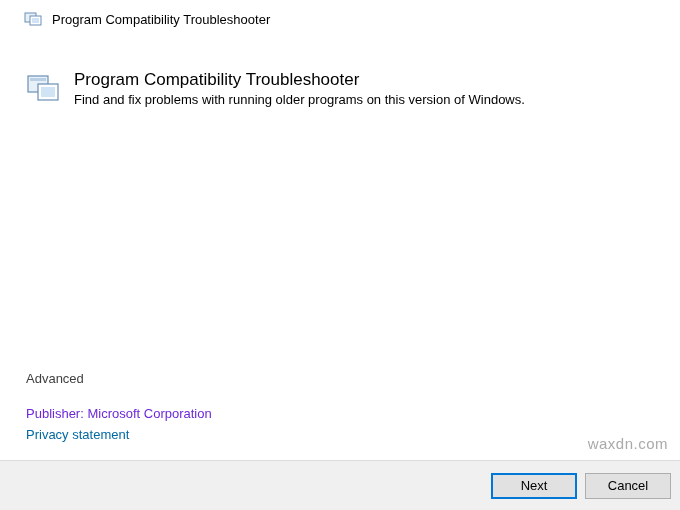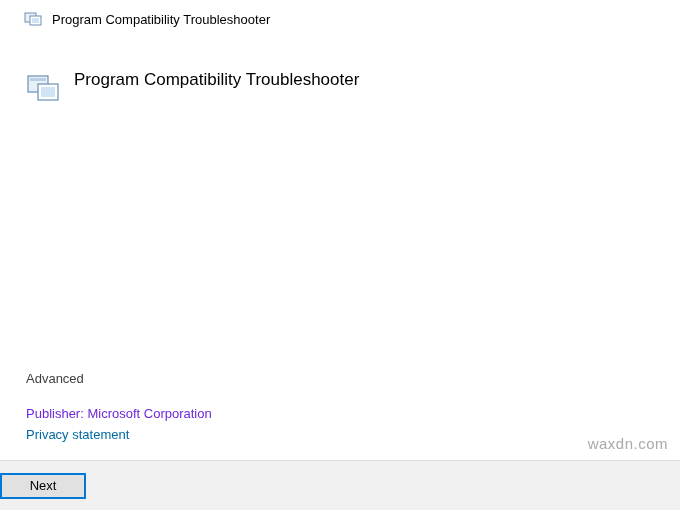--- a/index.html
+++ b/index.html
@@ -89,20 +89,21 @@
     }
     .button-bar {
       position: absolute;
       bottom: 0;
       left: 0;
       right: 0;
       height: 50px;
       background: #f0f0f0;
       border-top: 1px solid #dcdcdc;
       display: flex;
+      justify-content: flex-end;
       align-items: center;
       padding-right: 9px;
       gap: 8px;
     }
     .btn {
       min-width: 86px;
       height: 26px;
       background: #e1e1e1;
       border: 1px solid #adadad;
       font-size: 13px;
@@ -142,29 +143,31 @@
     <span class="troubleshooter-icon">
       <svg viewBox="0 0 38 38">
         <rect x="2" y="6" width="20" height="16" fill="#e8f0f8" stroke="#6a8fb5" stroke-width="1.2"></rect>
         <rect x="12" y="14" width="20" height="16" fill="#fff" stroke="#6a8fb5" stroke-width="1.2"></rect>
         <rect x="15" y="17" width="14" height="10" fill="#d0e4f5"></rect>
         <rect x="4" y="8" width="16" height="3" fill="#b8cfe5"></rect>
       </svg>
     </span>
     <div class="troubleshooter-text">
       <div class="troubleshooter-title">Program Compatibility Troubleshooter</div>
+      <div class="troubleshooter-desc">Find and fix problems with running older programs on this version of Windows.</div>
     </div>
   </div>
 </div>
 
 <div class="footer-links">
   <a class="advanced-link">Advanced</a>
   <div class="publisher-line">
     <span>Publisher:  </span><span>Microsoft Corporation</span>
   </div>
   <a class="privacy-link">Privacy statement</a>
 </div>
 
 <div class="watermark">waxdn.com</div>
 
 <div class="button-bar">
   <button class="btn btn-primary">Next</button>
+  <button class="btn">Cancel</button>
 </div>
 
 </body></html>

